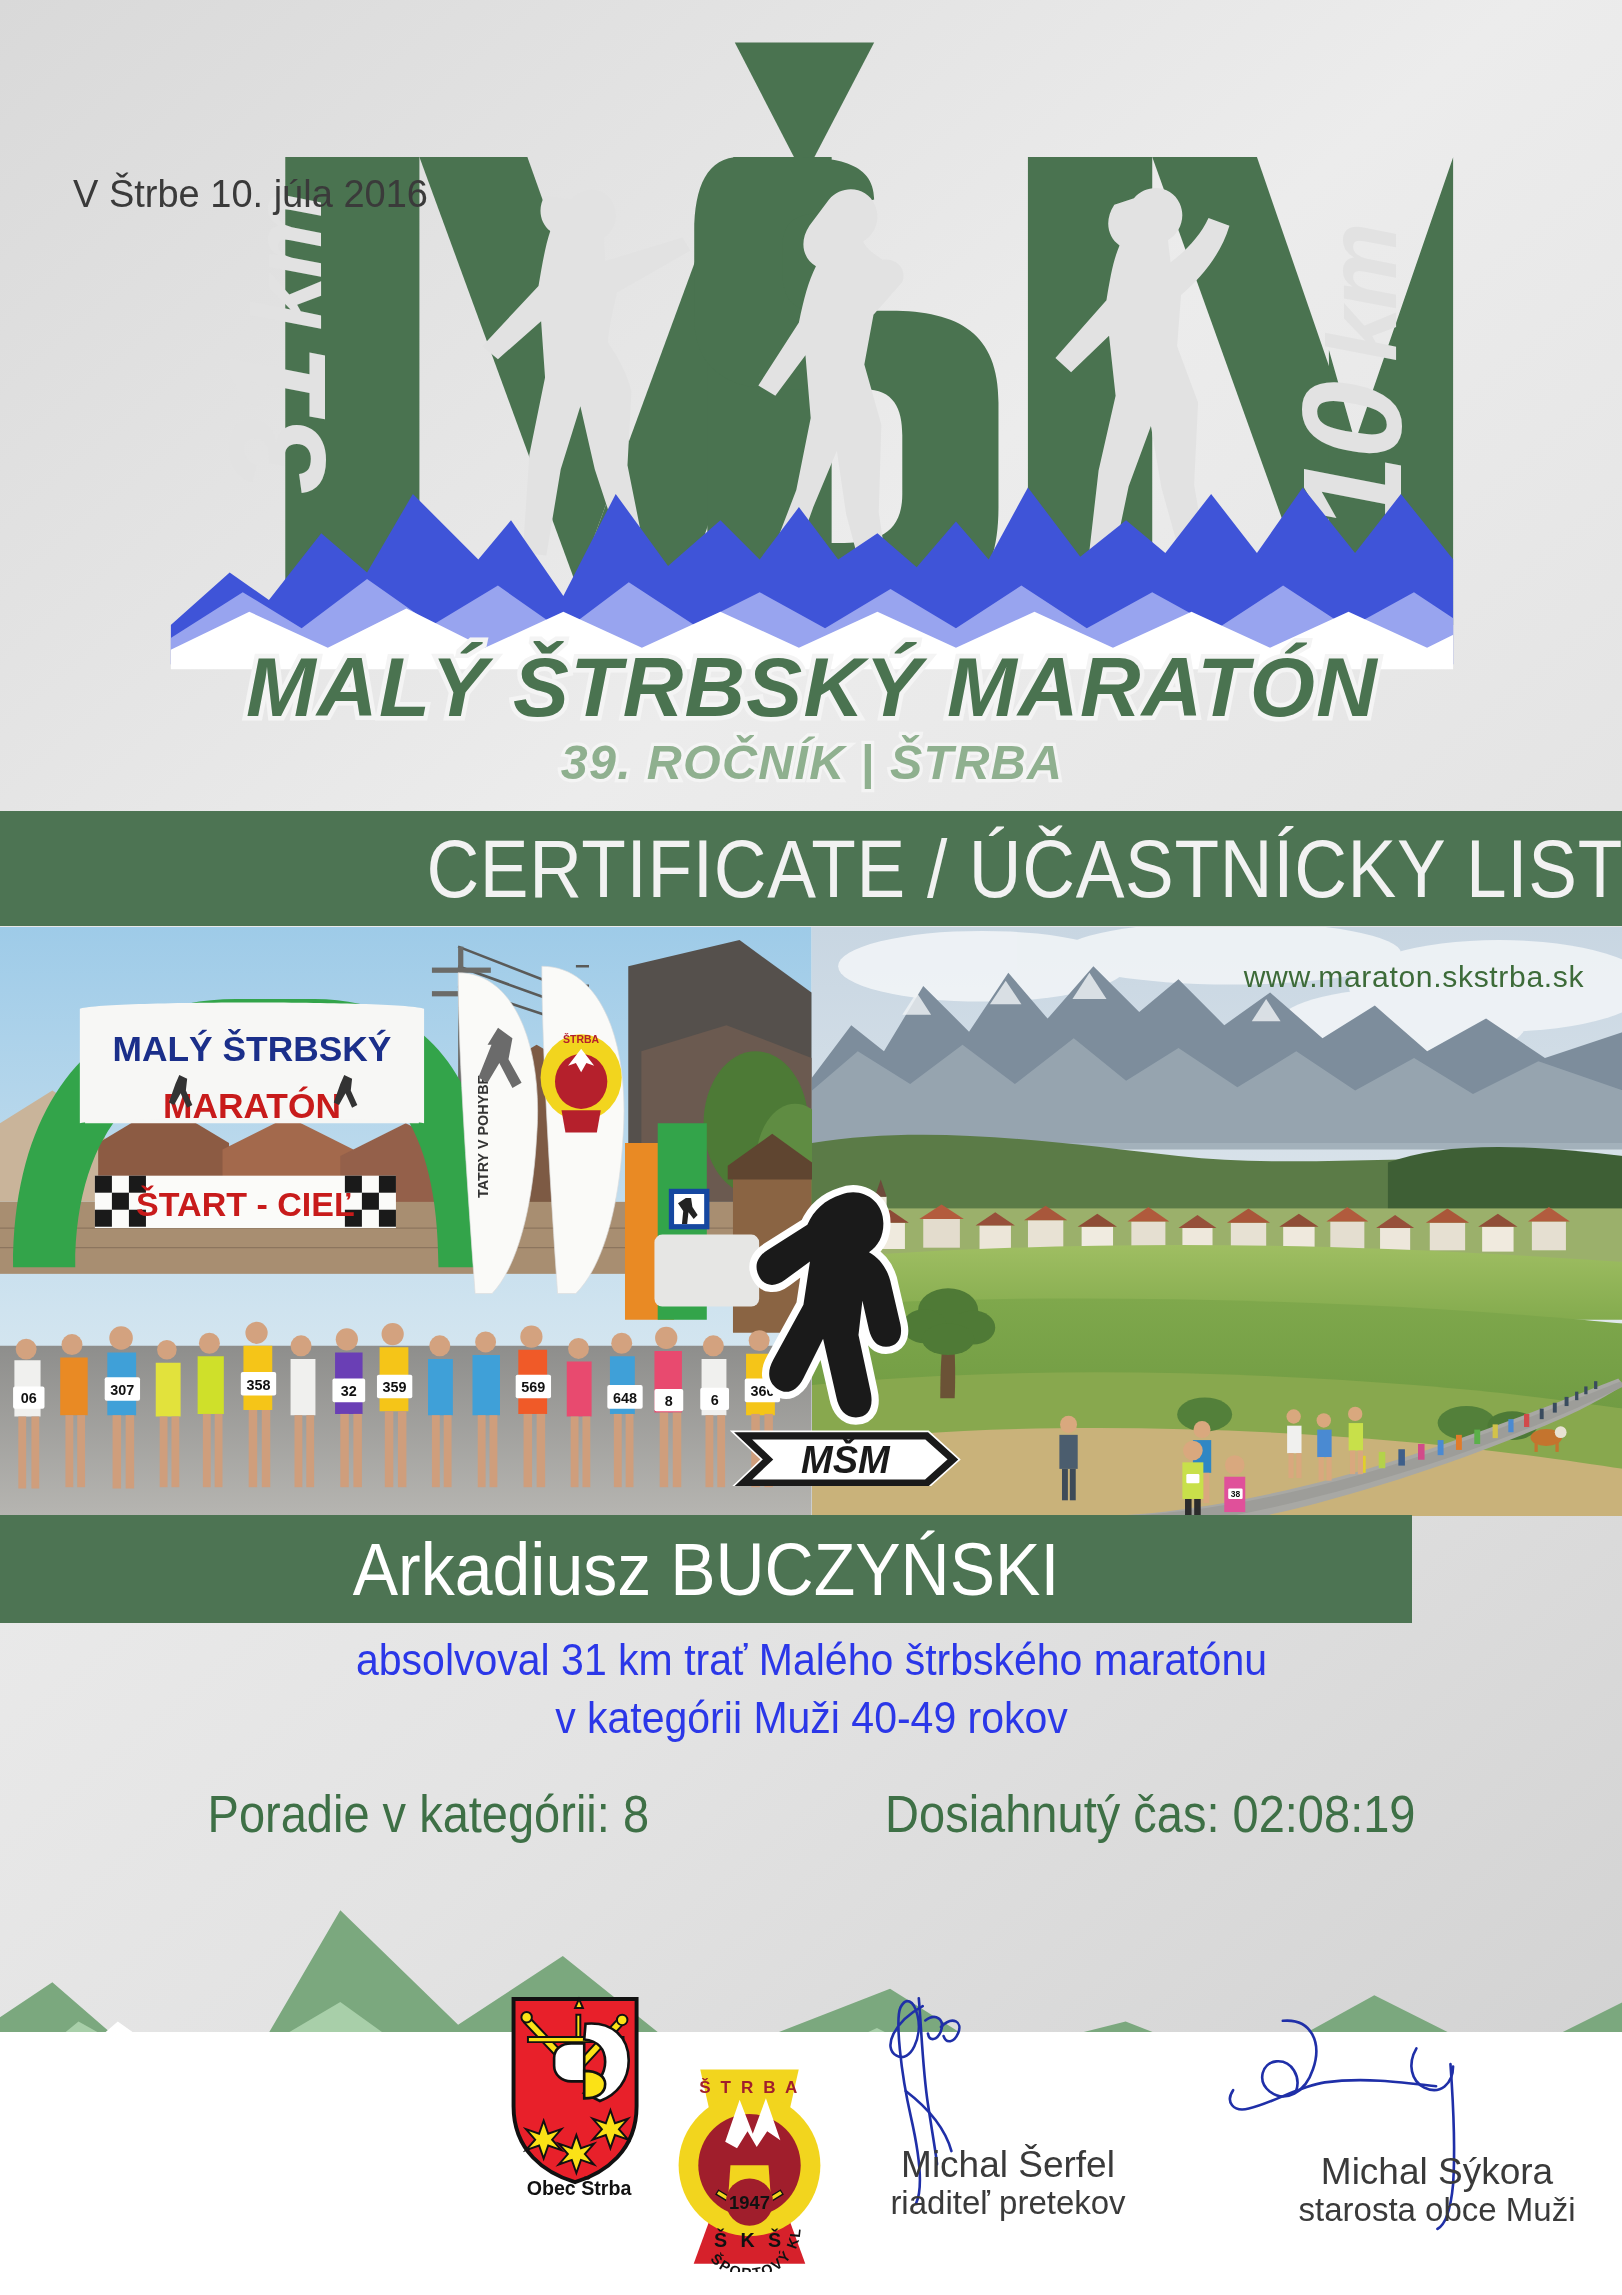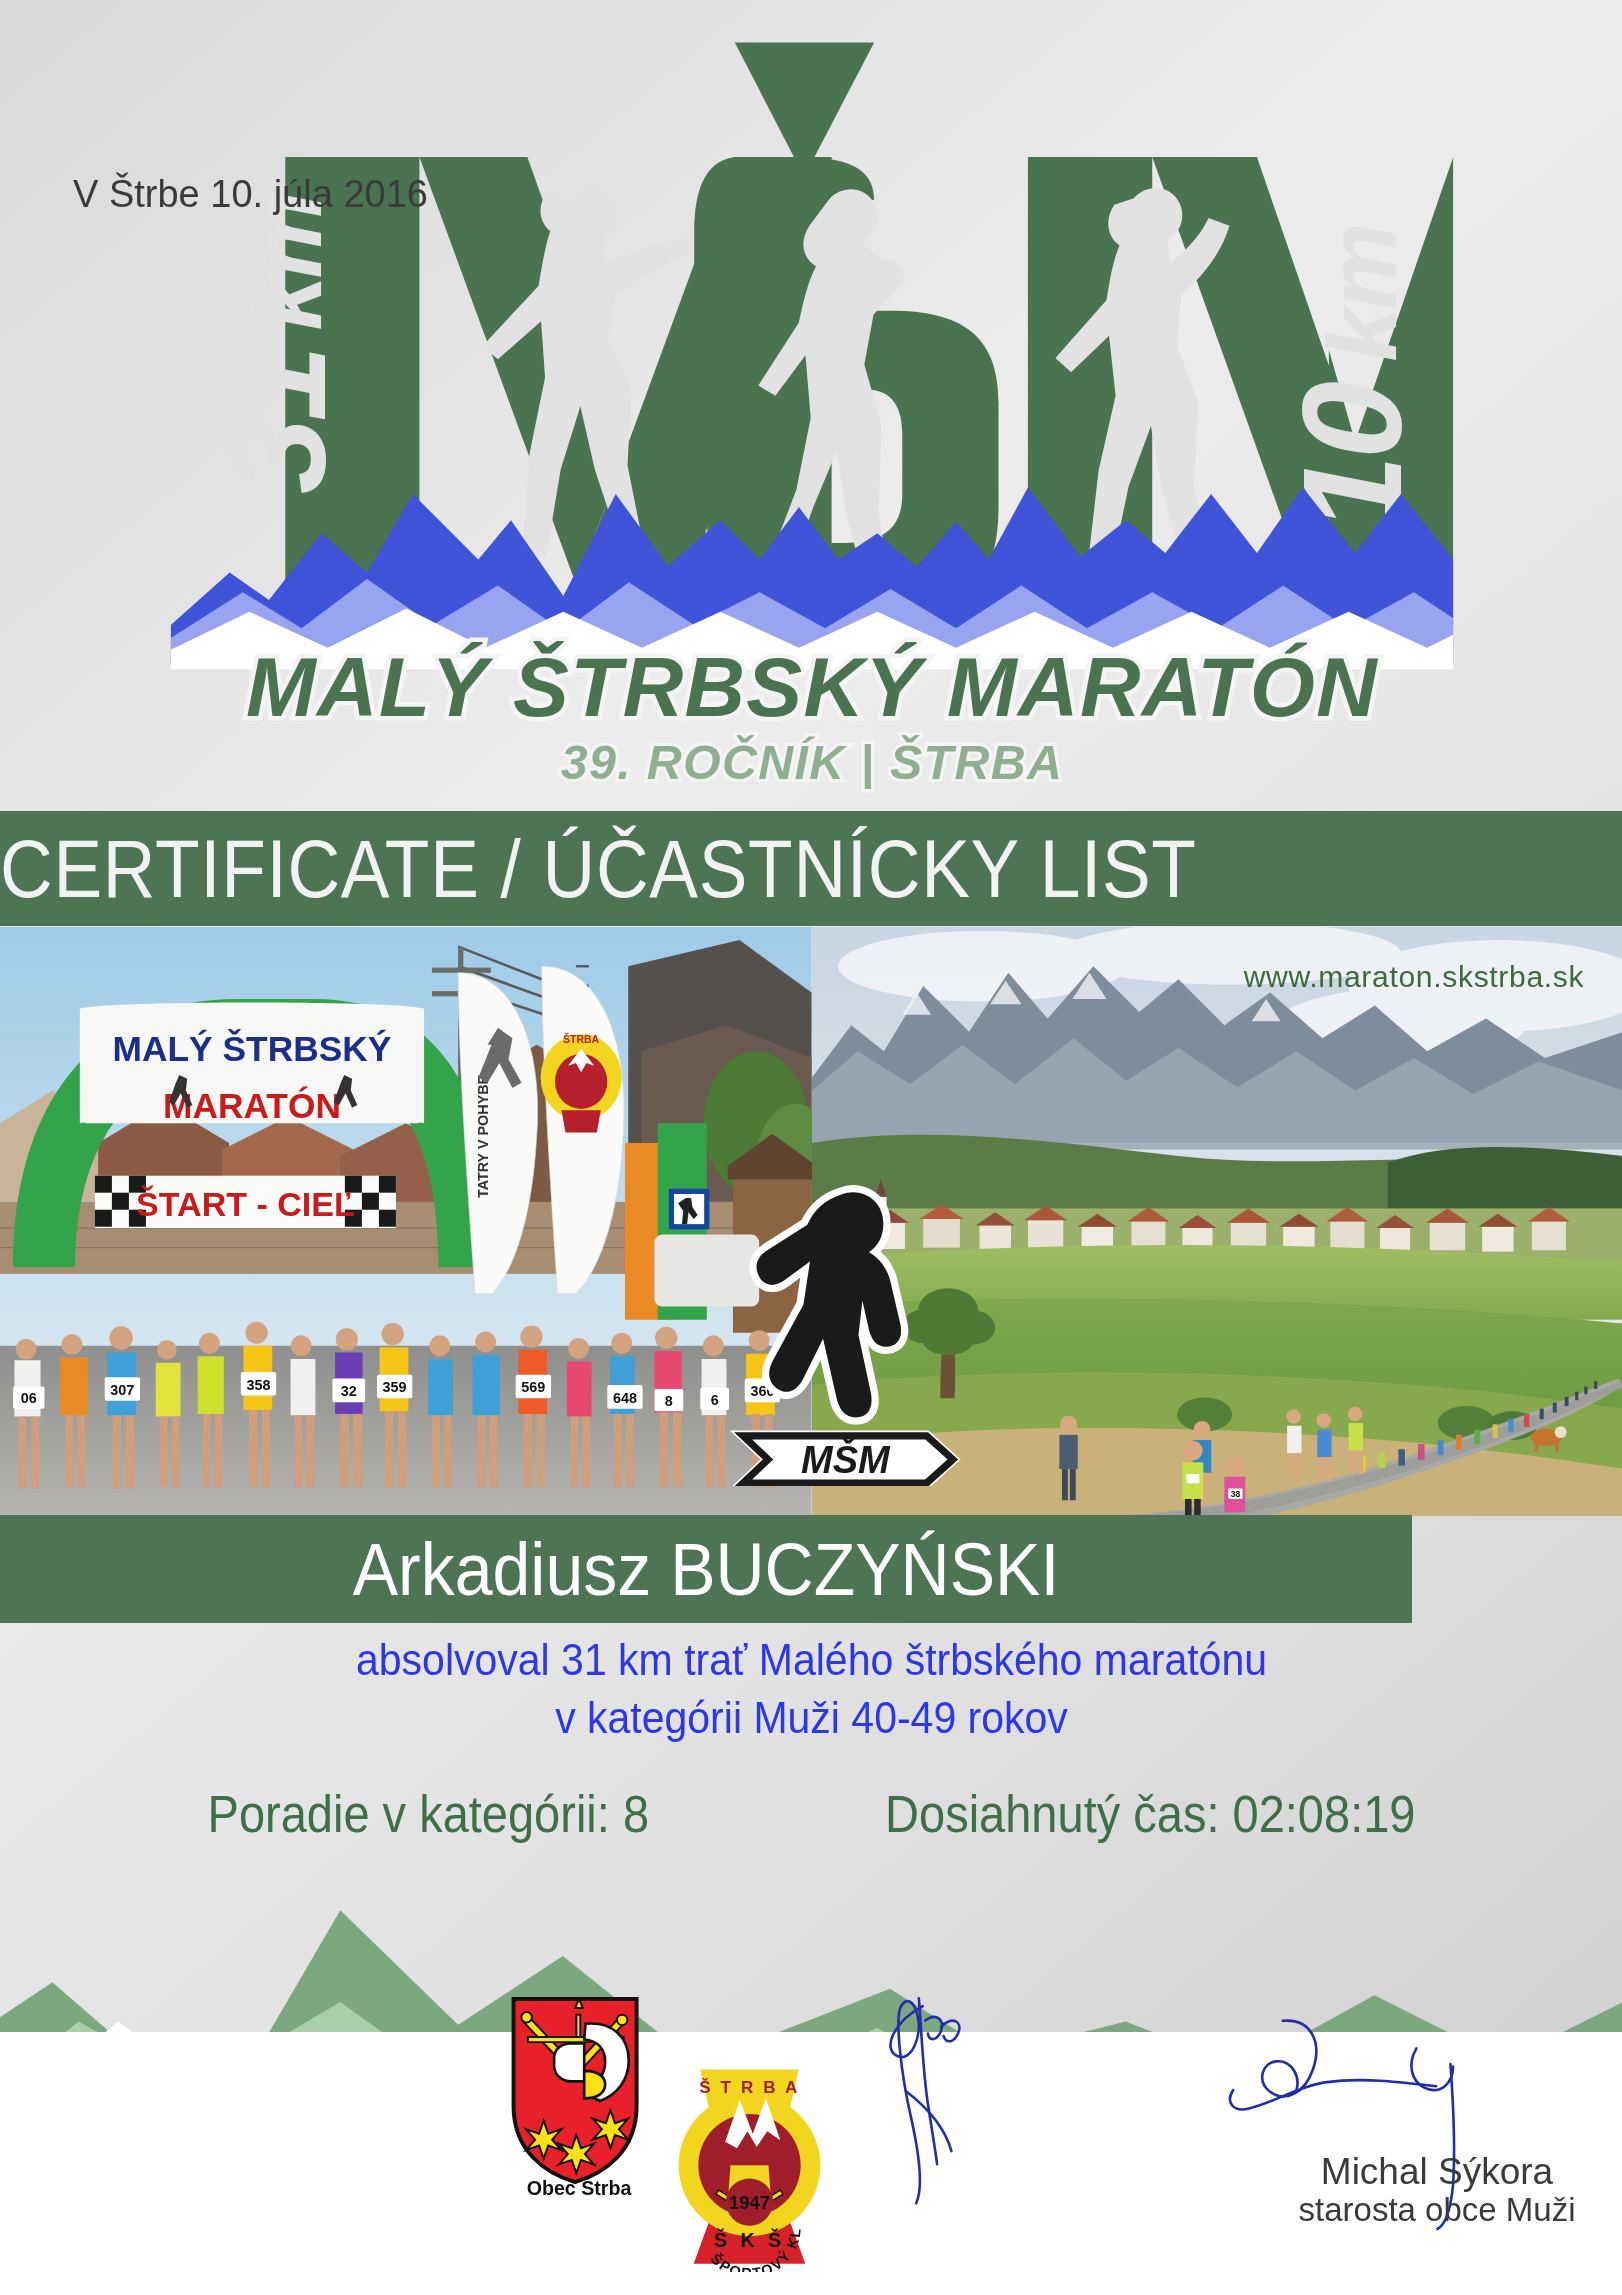--- a/index.html
+++ b/index.html
@@ -16,21 +16,21 @@
 
   
   .logo-zone{position:absolute;left:0;top:0;width:1623px;height:811px;}
   .logo-wrap{position:absolute;left:50%;top:36px;transform:translateX(-50%);
              width:1283px;height:759px;}
   .logo-svg{width:100%;height:100%;display:block;}
 
   
   .cert-band{
     position:absolute;left:0;top:811px;width:1623px;height:115px;
-    background:#4d7453;display:flex;align-items:center;justify-content:flex-start;
+    background:#4d7453;display:flex;align-items:center;justify-content:flex-end;
   }
   .cert-band .cert-title{
     color:#f2f2f2;font-size:73px;letter-spacing:0.7px;line-height:1;
     font-weight:400;white-space:nowrap;transform:scaleY(1.12);
   }
 
   
   .photo-strip{position:absolute;left:0;top:927px;width:1623px;height:589px;display:flex;}
   .photo{position:relative;width:50%;height:100%;overflow:hidden;}
   .photo svg{position:absolute;inset:0;width:100%;height:100%;}
@@ -735,20 +735,24 @@
         <path d="M96,18 C140,14 156,52 142,92 C130,128 100,144 76,126
                  C56,110 64,82 86,80 C110,78 124,104 116,126"></path>
         <path d="M20,124 C8,142 20,158 44,152 C80,144 120,118 160,112
                  C220,104 280,112 330,118"></path>
         <path d="M300,60 C286,84 292,110 312,120 C336,132 356,114 356,88"></path>
         <path d="M352,84 C356,140 360,210 356,268 C352,310 344,330 332,336"></path>
       </g>
     </svg>
   </div>
 
+  <div class="sig-block sig-1">
+    <div class="sig-name">Michal Šerfel</div>
+    <div class="sig-role">riaditeľ pretekov</div>
+  </div>
 
   <div class="sig-block sig-2">
     <div class="sig-name">Michal Sýkora</div>
     <div class="sig-role">starosta obce Muži</div>
   </div>
 
 </div>
 
 
 </body></html>

